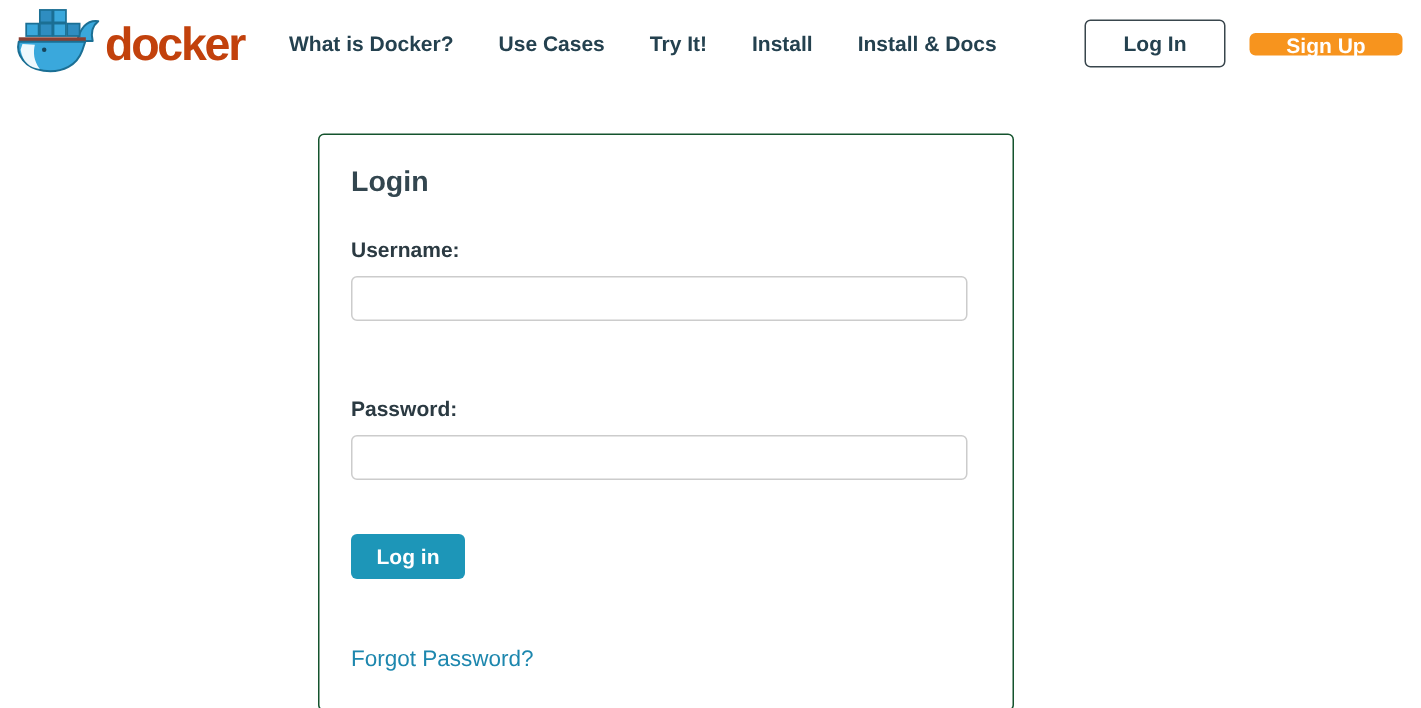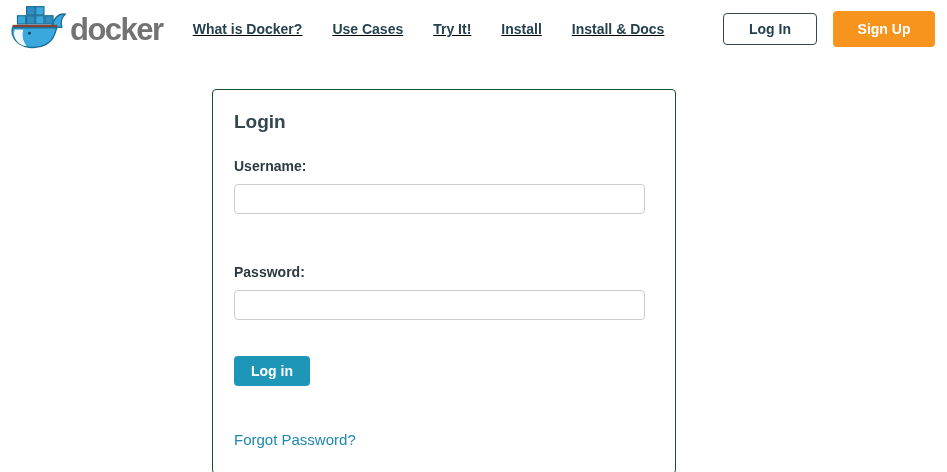--- a/index.html
+++ b/index.html
@@ -19,31 +19,30 @@
   }
   .logo {
     display: flex;
     align-items: center;
     cursor: pointer;
   }
   .logo svg { display: block; }
   .brand-text {
     font-size: 31px;
     font-weight: 600;
-    color: #737373;
+    color: #c2410c;
     letter-spacing: -1.5px;
     margin-left: 2px;
     line-height: 1;
   }
   .nav {
     display: flex;
     align-items: flex-end;
     margin-left: 30px;
     gap: 30px;
-    text-decoration: underline;
   }
   .nav-item {
     font-size: 14px;
     font-weight: bold;
     color: #24414f;
     text-decoration: none;
     cursor: pointer;
     white-space: nowrap;
   }
   .header-actions {
@@ -59,21 +58,21 @@
     border: 1px solid #39464d;
     border-radius: 4px;
     color: #24414f;
     font-size: 14px;
     font-weight: bold;
     cursor: pointer;
     font-family: "Liberation Sans", sans-serif;
   }
   .btn-signup-header {
     width: 102px;
-    height: 36px;
+    height: 15px;
     background: #f7941e;
     border: none;
     border-radius: 4px;
     color: #ffffff;
     font-size: 14px;
     font-weight: bold;
     cursor: pointer;
     font-family: "Liberation Sans", sans-serif;
   }
 

